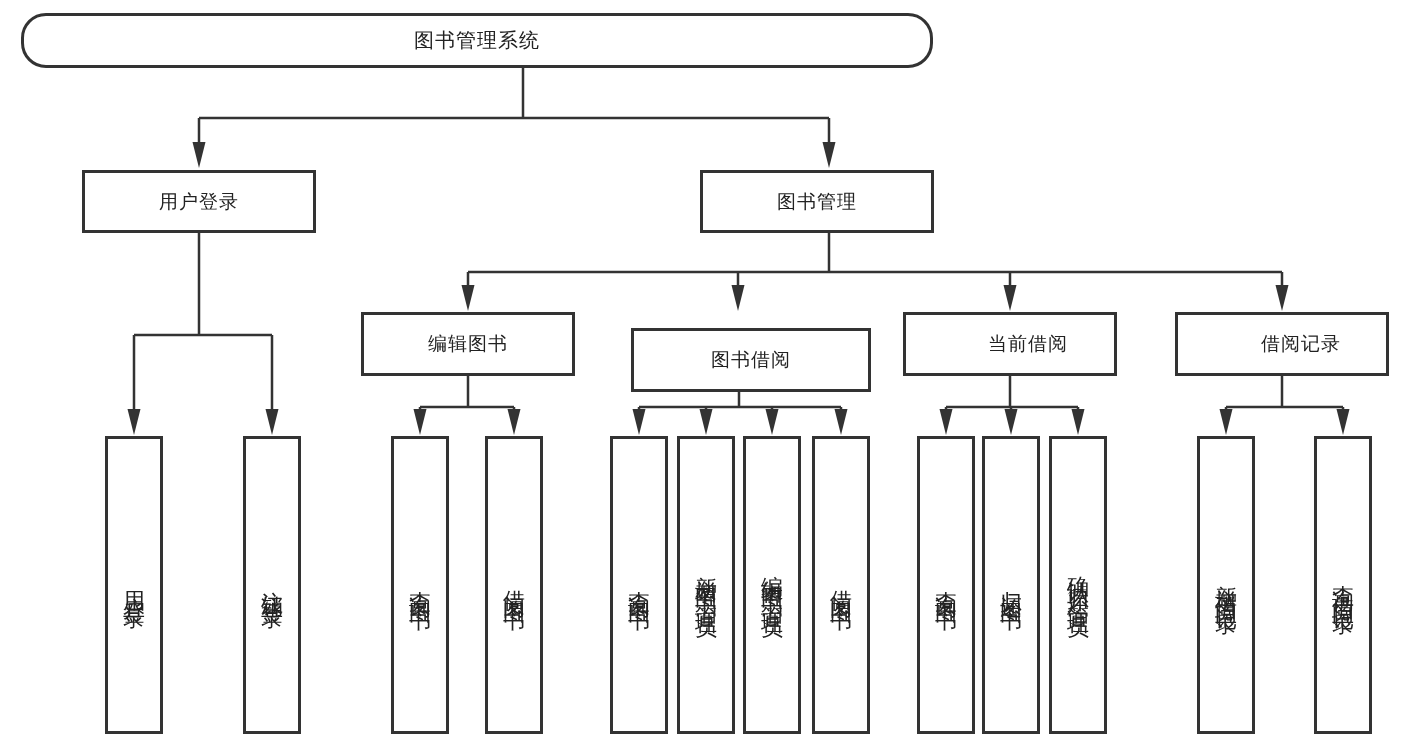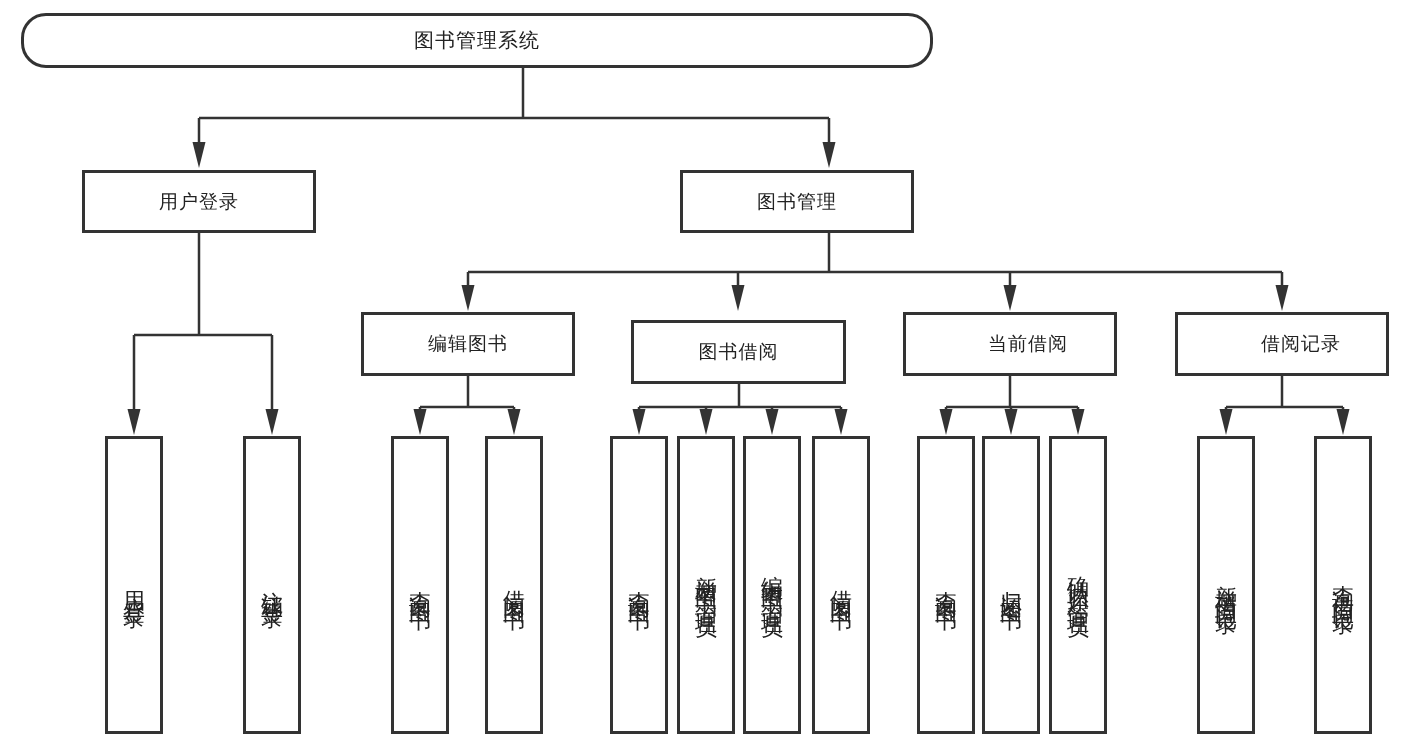--- a/index.html
+++ b/index.html
@@ -19,24 +19,24 @@
     display:flex;align-items:center;justify-content:center;
   }
   .vbox .vtext{
     writing-mode:vertical-lr;text-orientation:mixed;
     font-size:22px;letter-spacing:6px;line-height:1;white-space:nowrap;
   }
   
   #bx-root{left:21px;top:13px;width:912px;height:55px;font-size:20px;border-radius:25px;}
   
   #bx-login{left:82px;top:170px;width:234px;height:63px;}
-  #bx-mgmt{left:680px;top:170px;width:234px;height:63px;}
+  #bx-mgmt{left:700px;top:170px;width:234px;height:63px;}
   
   #bx-nb{left:361px;top:312px;width:214px;height:64px;}
-  #bx-bb{left:631px;top:320px;width:215px;height:64px;}
+  #bx-bb{left:631px;top:328px;width:240px;height:64px;}
   #bx-cb{left:903px;top:312px;width:214px;height:64px;padding-left:36px;}
   #bx-br{left:1175px;top:312px;width:214px;height:64px;padding-left:38px;}
   
   .vbox{top:436px;width:58px;height:298px;}
   #vx-u1{left:105px;}  #vx-u2{left:243px;}
   #vx-n1{left:391px;}  #vx-n2{left:485px;}
   #vx-b1{left:610px;}  #vx-b2{left:677px;}  #vx-b3{left:743px;}  #vx-b4{left:812px;}
   #vx-c1{left:917px;}  #vx-c2{left:982px;}  #vx-c3{left:1049px;}
   #vx-r1{left:1197px;} #vx-r2{left:1314px;}
   #watermark{

